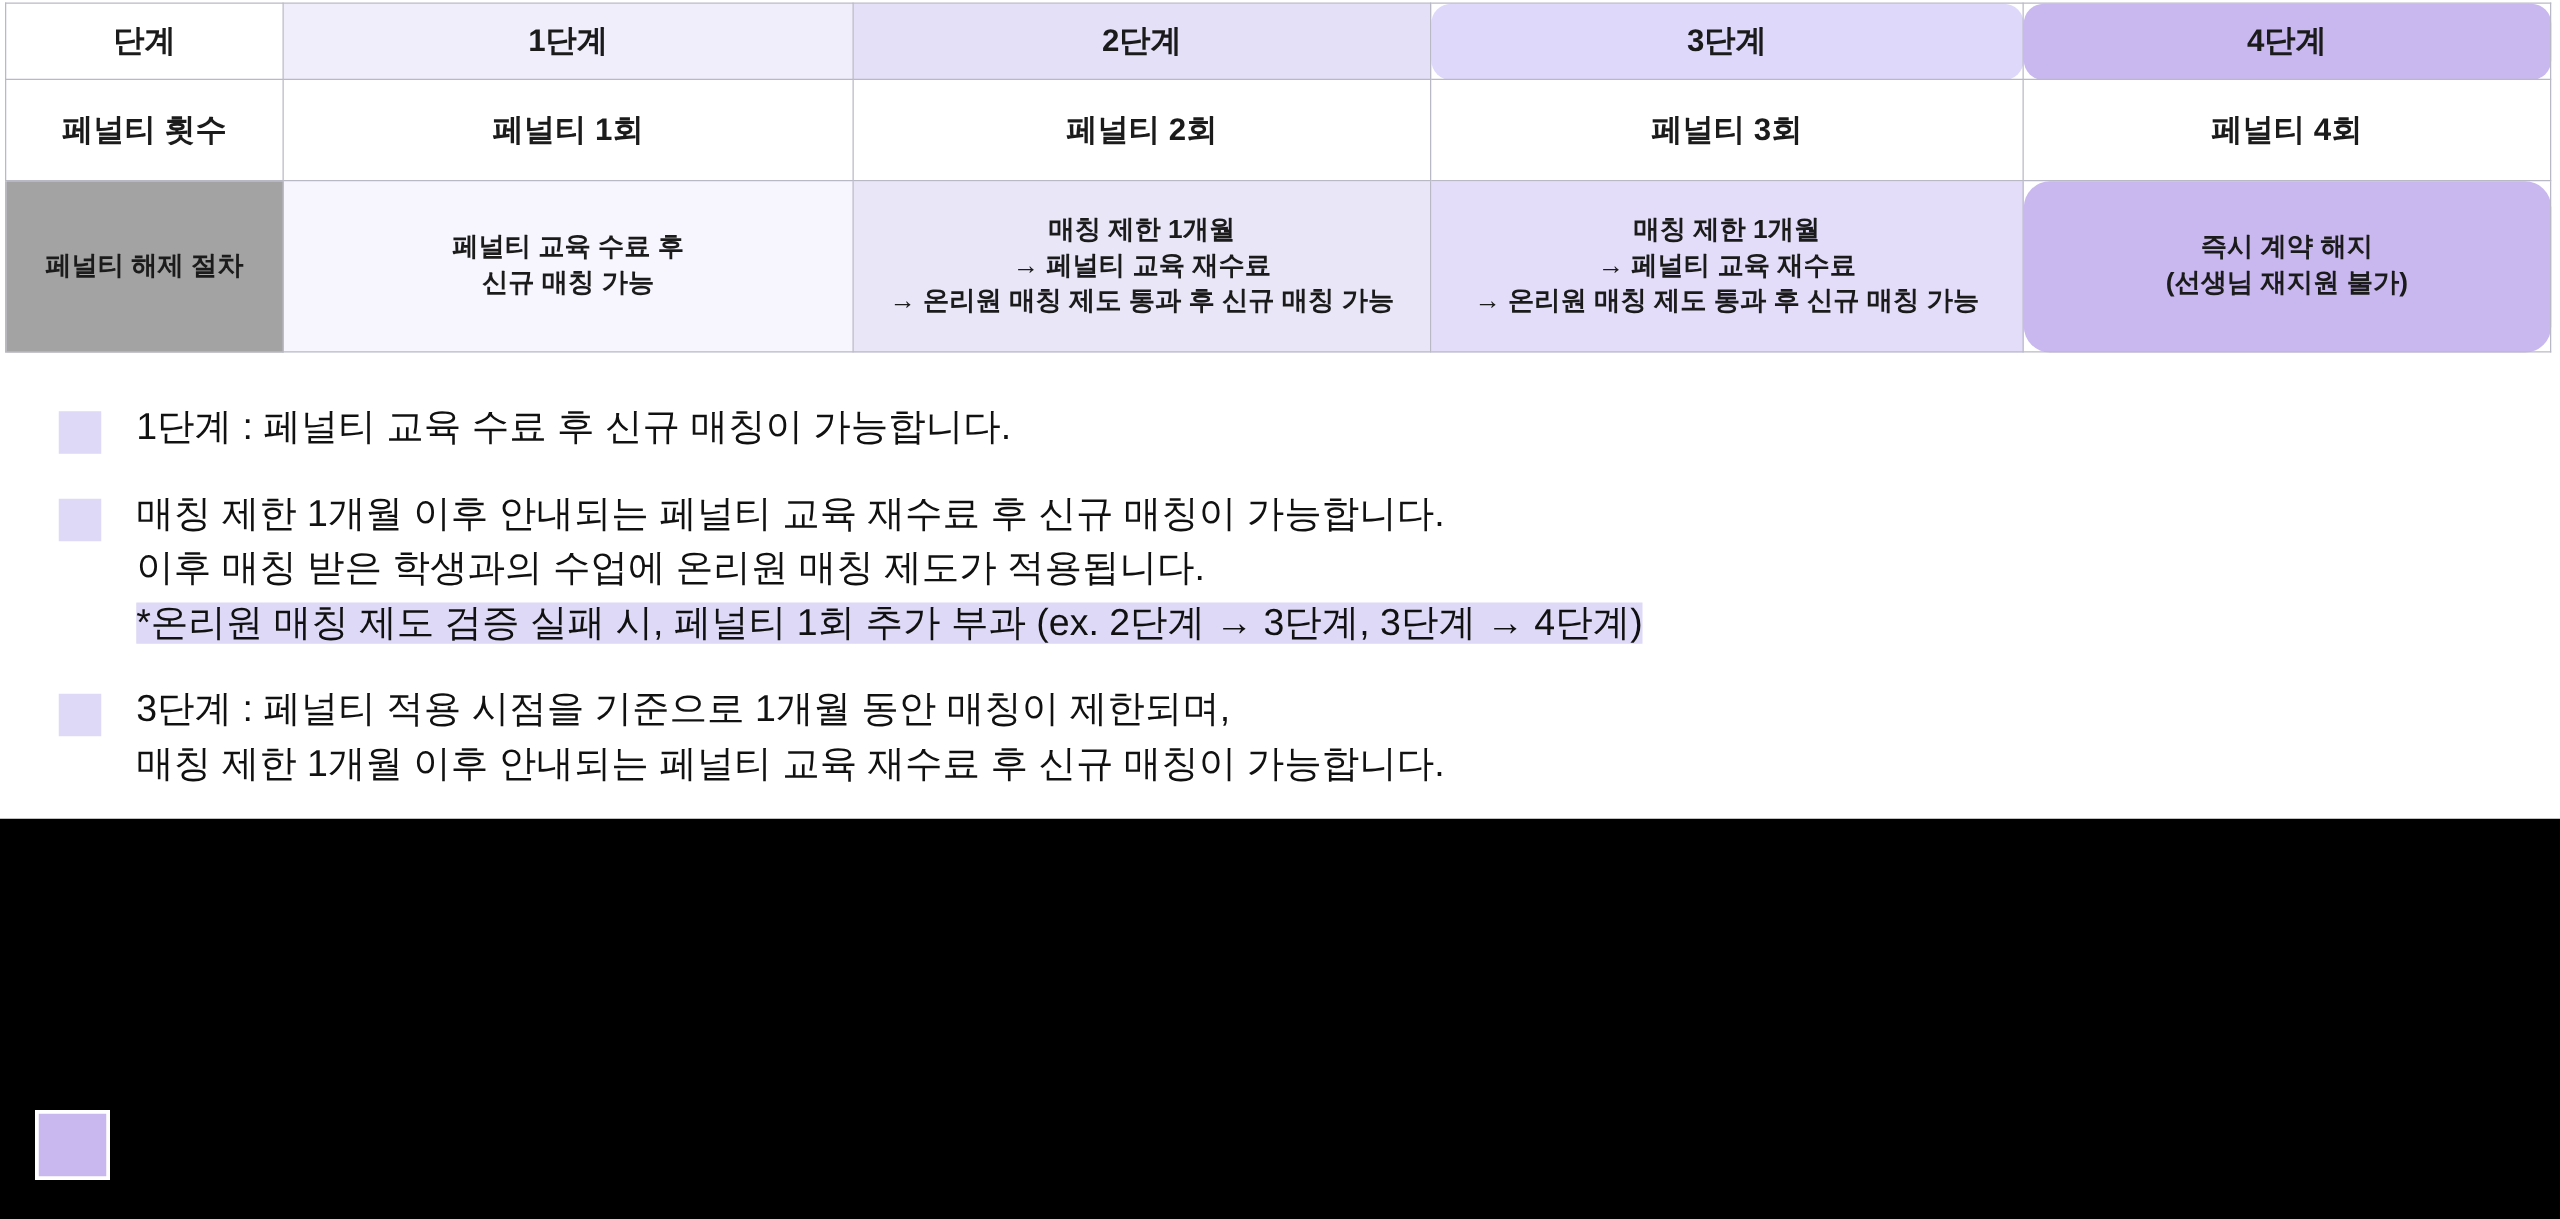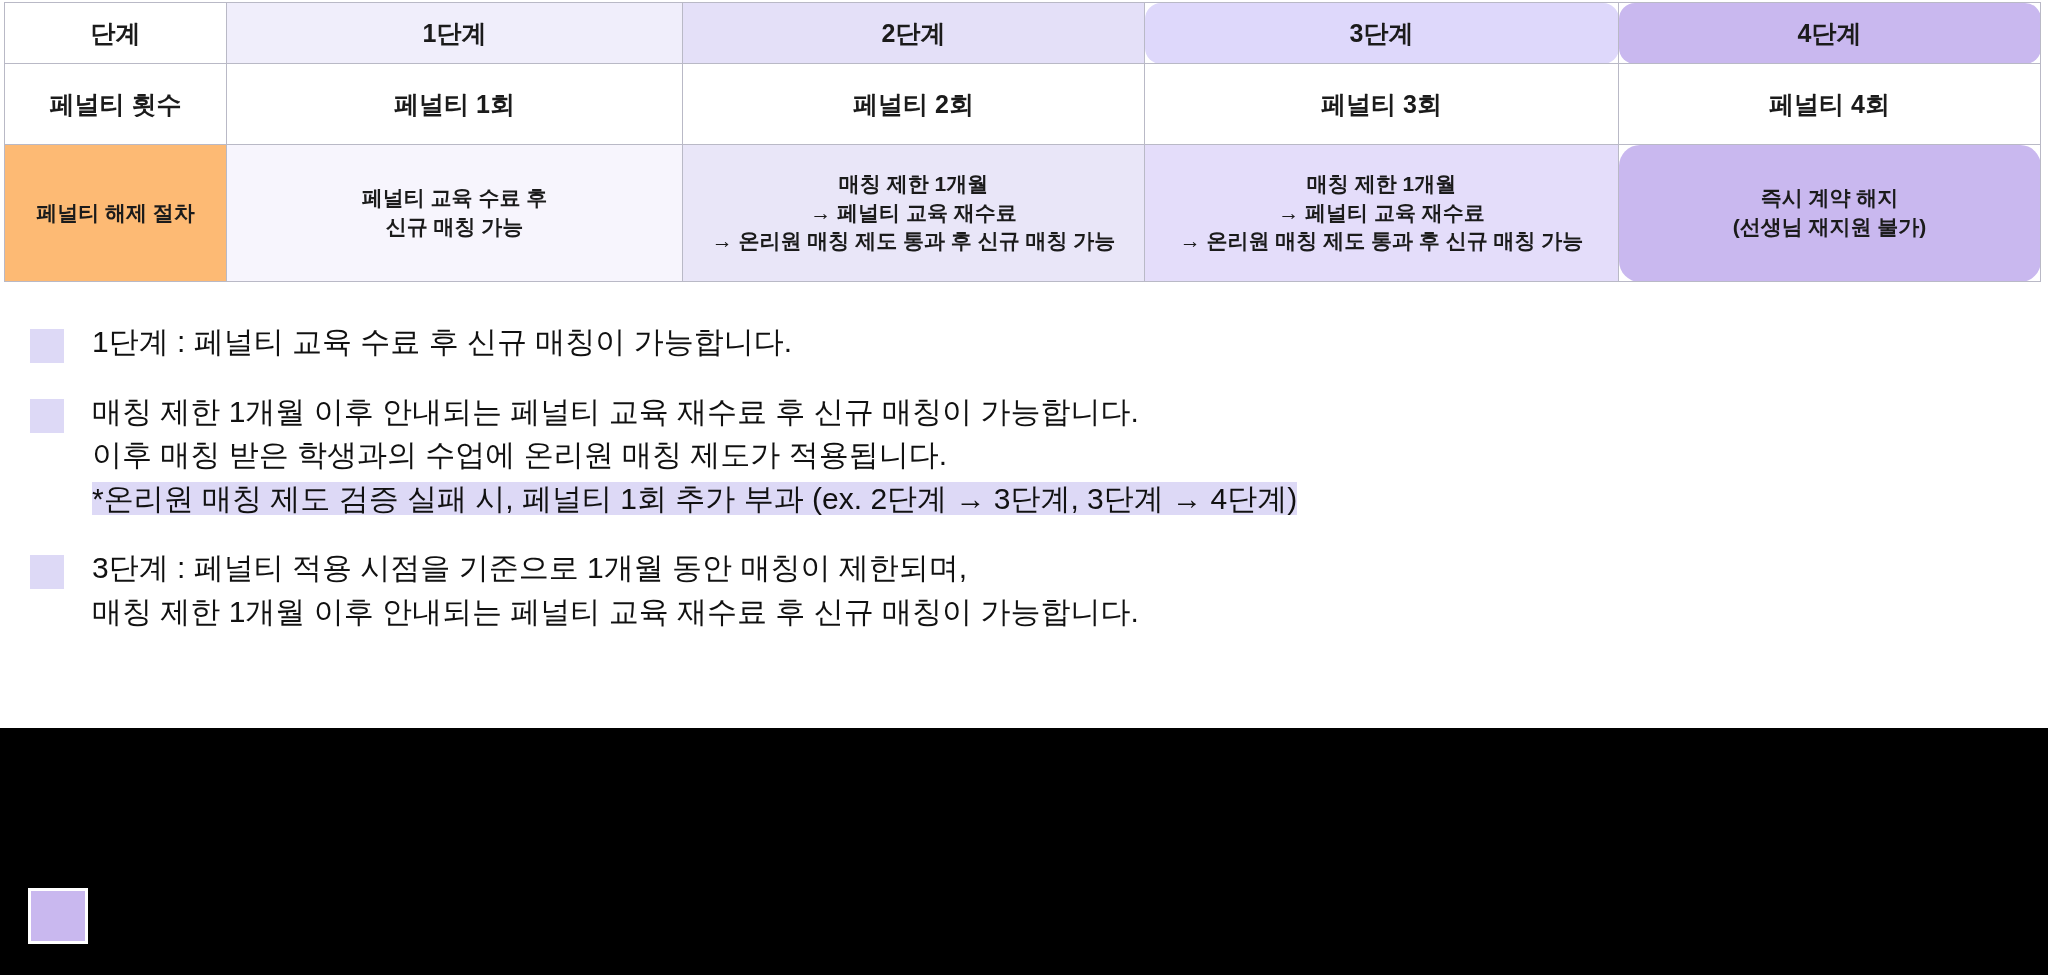--- a/index.html
+++ b/index.html
@@ -17,21 +17,21 @@
     position: relative;
     width: 2048px;
     height: 975px;
     background: #000000;
   }
   .white-panel {
     position: absolute;
     left: 0;
     top: 0;
     width: 2048px;
-    height: 728px;
+    height: 655px;
     background: #ffffff;
   }
 
   
   .table-wrap {
     position: absolute;
     left: 4px;
     top: 2px;
     width: 2040px;
   }
@@ -58,40 +58,40 @@
   tr.row-head td { height: 52px; font-size: 25px; }
   tr.row-count td { height: 72px; font-size: 25px; }
   tr.row-proc td { height: 128px; font-size: 21px; }
 
   .h0 { background: #ffffff; }
   .h1 { background: #f0eefb; }
   .h2 { background: #e4e0f8; }
   .h3 { background: #ded8fb; border-radius: 16px; }
   .h4 { background: #c9b8ef; border-radius: 16px; }
 
-  .p0 { background: #fdba74; }
+  .p0 { background: #a3a3a3; }
   .p1 { background: #f7f5fd; }
   .p2 { background: #e9e6f8; }
   .p3 { background: #e4ddfa; }
   .p4 { background: #c9b8ef; border-radius: 21px; }
 
   .row-count td { background: #ffffff; }
 
   .first-col { font-size: 24px; }
 
   
   .notes {
     position: absolute;
     left: 0;
     top: 320px;
     width: 2048px;
   }
   .note-block {
     position: relative;
-    margin: 0 0 26px 0;
+    margin: 0 0 26px 17px;
     padding-left: 92px;
   }
   .note-block:last-child { margin-bottom: 0; }
   .sq {
     position: absolute;
     left: 30px;
     top: 9px;
     width: 34px;
     height: 34px;
     background: #ddd9f6;

